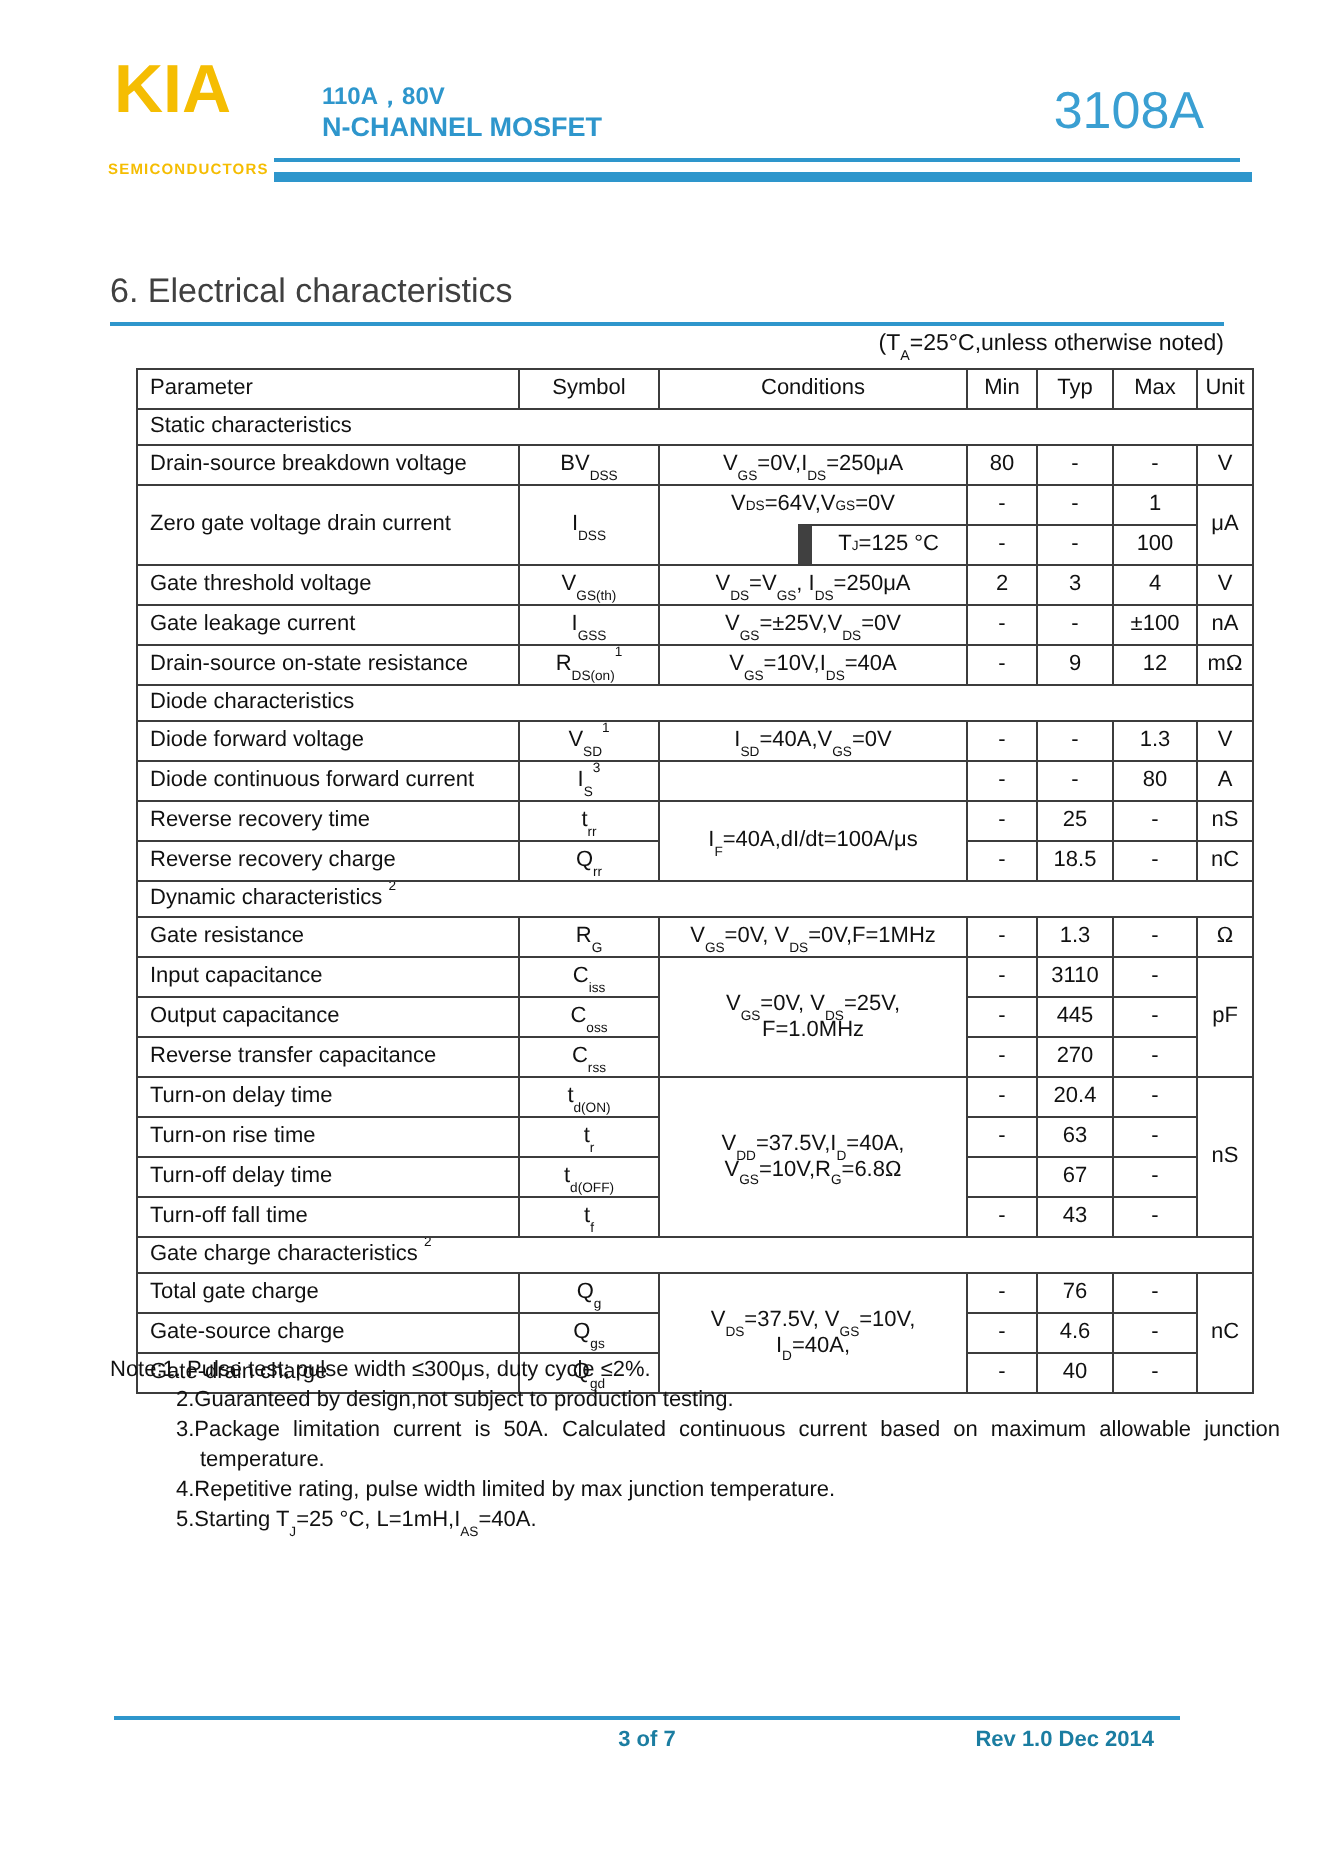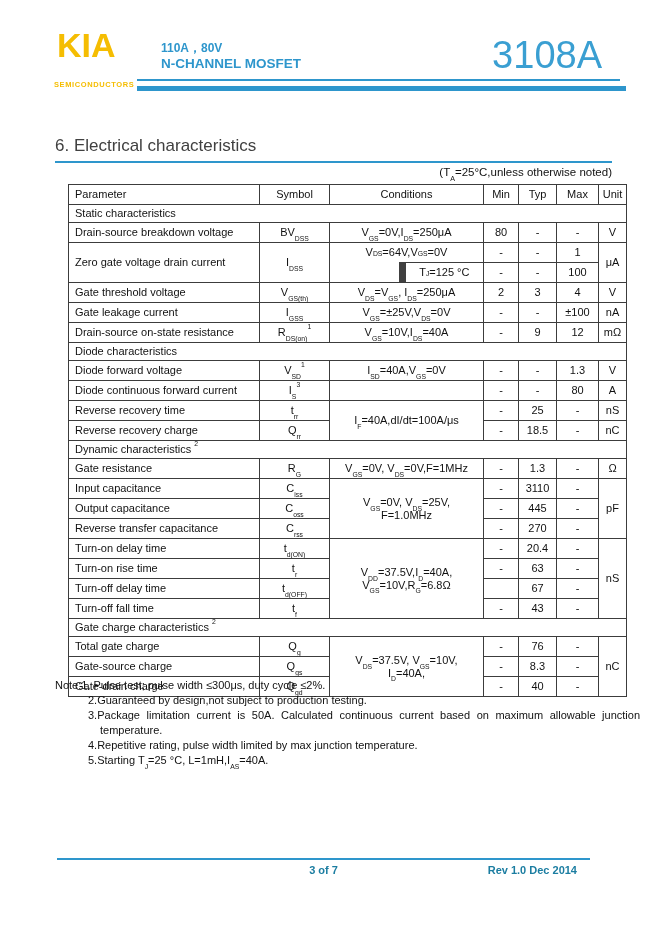--- a/index.html
+++ b/index.html
@@ -7,21 +7,21 @@
     position:relative;width:662px;height:936px;background:#ffffff;overflow:hidden;
     font-family:"Liberation Sans", sans-serif;color:#151515;
   }
   
   .logo{position:absolute;left:57px;top:28px;color:#f5bd02;font-weight:bold;
         font-size:34px;line-height:34px;letter-spacing:0px;}
   .logo-sub{position:absolute;left:54px;top:80px;color:#f5bd02;font-weight:bold;
         font-size:7.5px;letter-spacing:0.6px;}
   .hdr-rating{position:absolute;left:161px;top:40px;color:#2e96cc;font-weight:bold;font-size:12px;}
   .hdr-type{position:absolute;left:161px;top:56px;color:#2e96cc;font-weight:bold;font-size:13.5px;}
-  .hdr-part{position:absolute;right:60px;top:40px;color:#3a9fd2;font-size:38px;line-height:30px;}
+  .hdr-part{position:absolute;right:60px;top:40px;color:#3a9fd2;font-size:26px;line-height:30px;}
   .hdr-line-thin{position:absolute;left:137px;top:79px;width:483px;height:2px;background:#2e96cc;}
   .hdr-line-thick{position:absolute;left:137px;top:86px;width:489px;height:5px;background:#2e96cc;}
   
   .sec-title{position:absolute;left:55px;top:136px;width:557px;color:#404040;
         font-size:17px;padding-bottom:5px;border-bottom:2px solid #2e96cc;}
   .table-meta{position:absolute;left:55px;top:166px;width:557px;text-align:right;
         font-size:11.5px;color:#111;}
   
   .tbl-wrap{position:absolute;left:68px;top:184px;}
   table{border-collapse:collapse;table-layout:fixed;width:558px;font-size:11px;color:#111;}
@@ -258,21 +258,21 @@
             <td rowspan="3">V<sub>DS</sub>=37.5V, V<sub>GS</sub>=10V,<br>I<sub>D</sub>=40A,</td>
             <td>-</td>
             <td>76</td>
             <td>-</td>
             <td rowspan="3">nC</td>
           </tr>
           <tr>
             <td class="param">Gate-source charge</td>
             <td>Q<sub>gs</sub></td>
             <td>-</td>
-            <td>8.3</td>
+            <td>4.6</td>
             <td>-</td>
           </tr>
           <tr>
             <td class="param">Gate-drain charge</td>
             <td>Q<sub>gd</sub></td>
             <td>-</td>
             <td>40</td>
             <td>-</td>
           </tr>
         </tbody>

